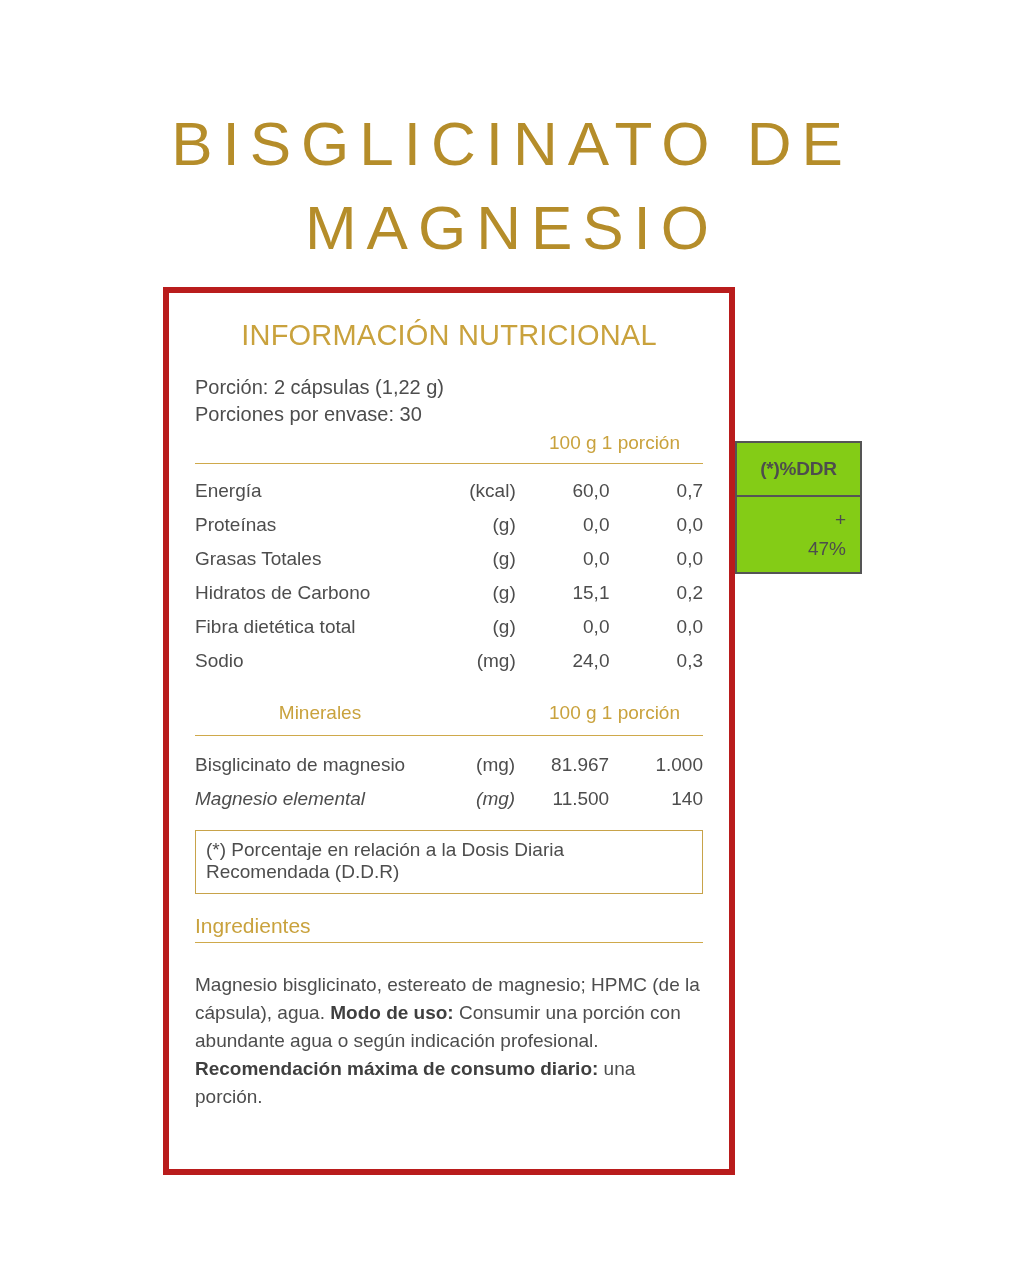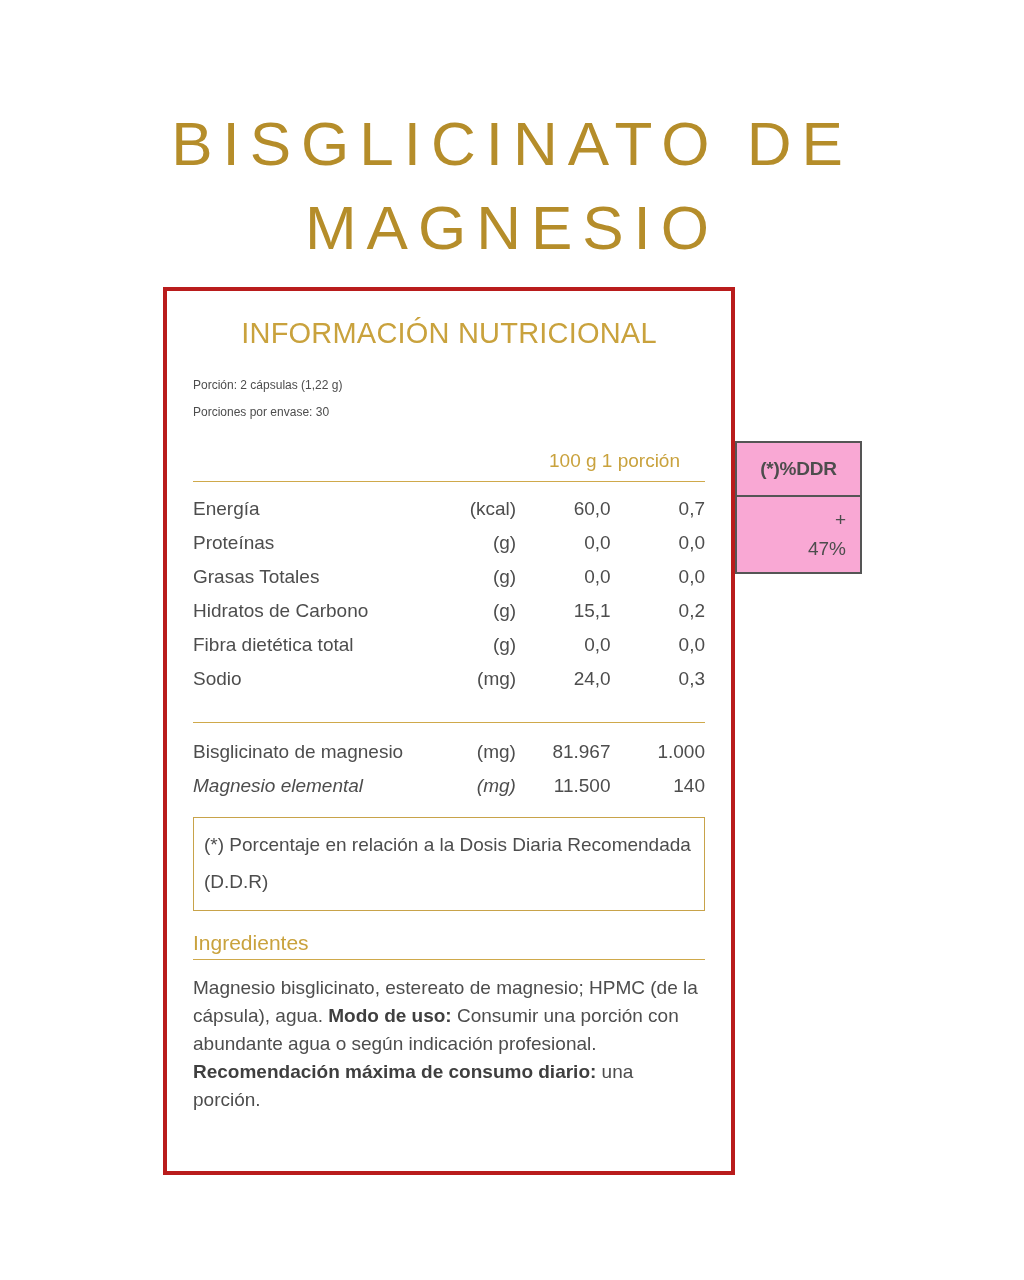--- a/index.html
+++ b/index.html
@@ -31,43 +31,43 @@
   .title .line2 { display: block; }
 
   
   .panel-wrap {
     position: absolute;
     left: 163px;
     top: 287px;
     width: 572px;
   }
   .panel {
-    border: 4px solid #b91c1c;
+    border: 6px solid #b91c1c;
     box-sizing: border-box;
     width: 572px;
     min-height: 888px;
     padding: 22px 26px 26px 26px;
     background: #fff;
     position: relative;
   }
 
   .panel-title {
     color: #c9a23d;
     font-size: 29px;
     font-weight: 400;
     letter-spacing: 0.2px;
     text-align: center;
     margin: 4px 0 22px 0;
   }
 
   .serving {
-    font-size: 12px;
+    font-size: 20px;
     line-height: 27px;
     color: #4d4d4d;
-    margin-bottom: 24px;
+    margin-bottom: 4px;
   }
 
   
   table.nut {
     width: 100%;
     border-collapse: collapse;
     font-size: 19px;
     color: #4d4d4d;
   }
   table.nut td, table.nut th {
@@ -118,21 +118,21 @@
   
   .ddr-box {
     position: absolute;
     left: 735px;
     top: 441px;
     width: 127px;
     border: 2px solid #555;
     box-sizing: border-box;
     font-size: 19px;
     color: #4d4d4d;
-    background: #f9a8d4;
+    background: #84cc16;
   }
   .ddr-head {
     height: 52px;
     line-height: 52px;
     text-align: center;
     border-bottom: 2px solid #555;
     font-weight: 700;
     letter-spacing: -0.2px;
   }
   .ddr-body {
@@ -143,34 +143,34 @@
     box-sizing: border-box;
   }
 
   
   .footnote {
     border: 1px solid #c8a34a;
     box-sizing: border-box;
     margin-top: 14px;
     padding: 8px 10px 10px 10px;
     font-size: 19px;
-    line-height: 37px;
+    line-height: 22px;
     color: #4d4d4d;
   }
 
   .ingr-title {
     color: #c9a23d;
     font-size: 21px;
     margin: 20px 0 4px 0;
   }
   .ingr-text {
     font-size: 19px;
     line-height: 28px;
     color: #4d4d4d;
-    margin-top: 14px;
+    margin-top: 28px;
   }
   .ingr-text b { font-weight: 700; color: #3f3f3f; }
 </style>
 </head>
 <body>
 
 <h1 class="title">
   <span>BISGLICINATO DE</span>
   <span class="line2">MAGNESIO</span>
 </h1>
@@ -232,20 +232,29 @@
         <td class="col-name">Sodio</td>
         <td class="col-unit">(mg)</td>
         <td class="col-100">24,0</td>
         <td class="col-port">0,3</td>
       </tr>
     </tbody>
       </table>
 
     <div style="height:24px"></div>
 
+    <table class="nut">
+      <tbody>
+          <tr class="hdr-row">
+        <td class="col-name minerals-label">Minerales</td>
+        <td class="col-unit"></td>
+        <td class="col-100 hdr-right" colspan="2">100 g 1 porción</td>
+      </tr>
+    </tbody>
+      </table>
     <hr class="rule-thin">
 
     <table class="nut">
       <tbody>
           <tr class="body-row">
         <td class="col-name">Bisglicinato de magnesio</td>
         <td class="col-unit">(mg)</td>
         <td class="col-100">81.967</td>
         <td class="col-port">1.000</td>
       </tr>

